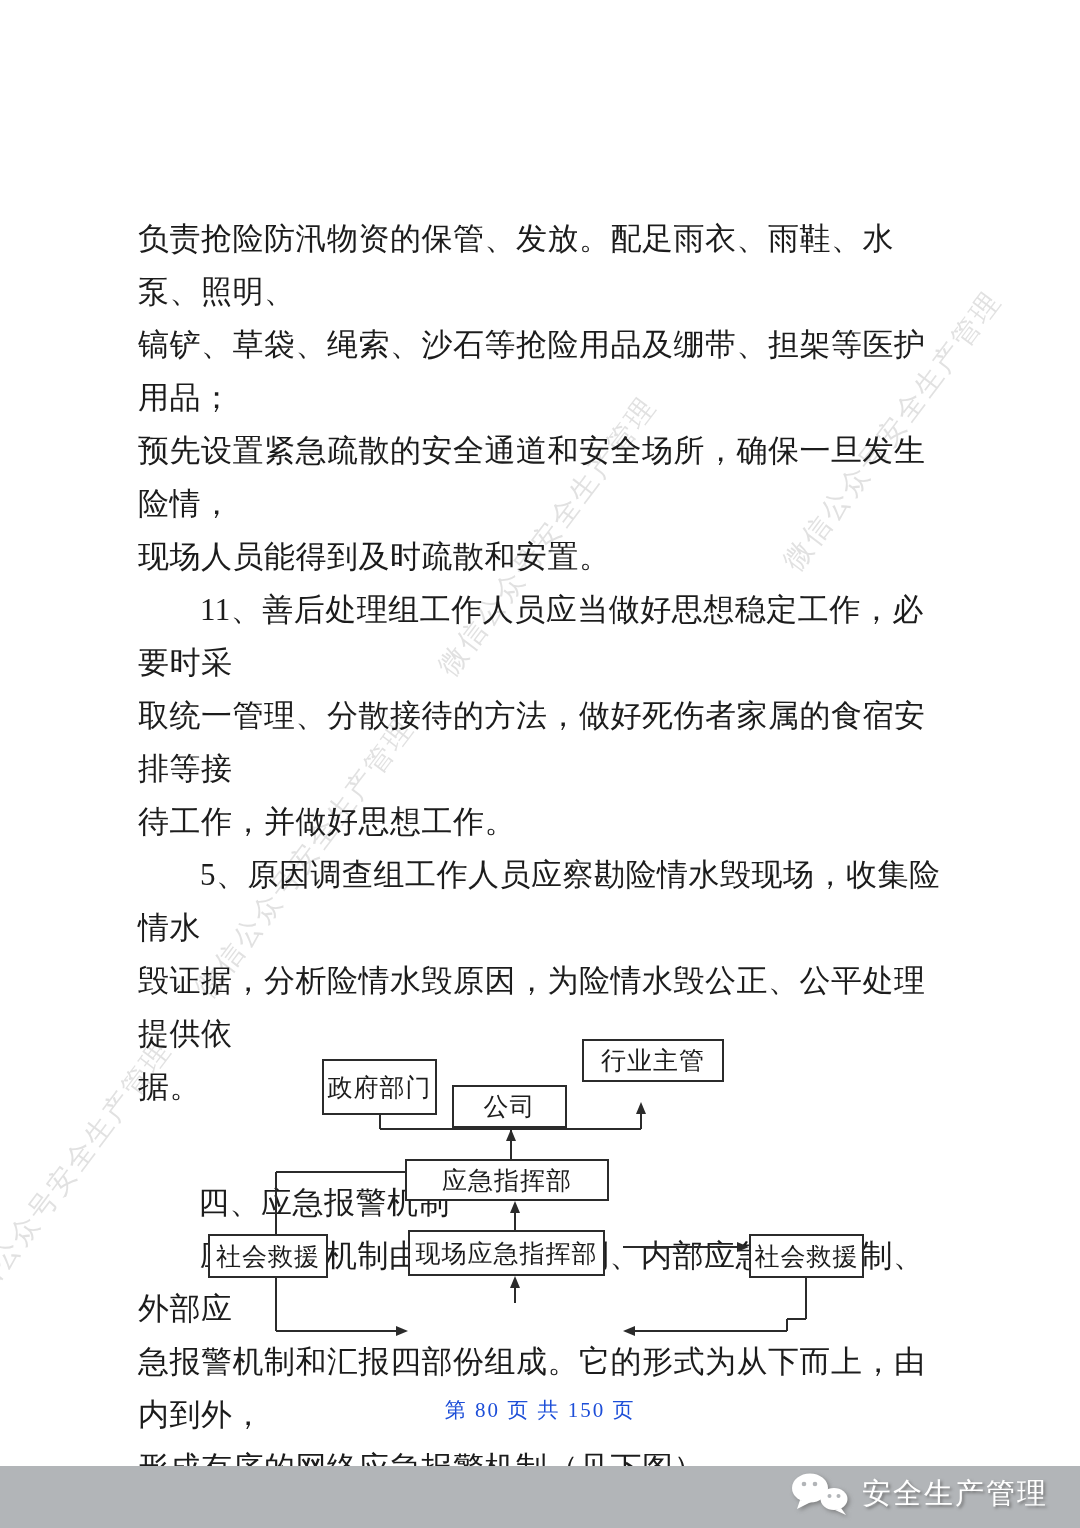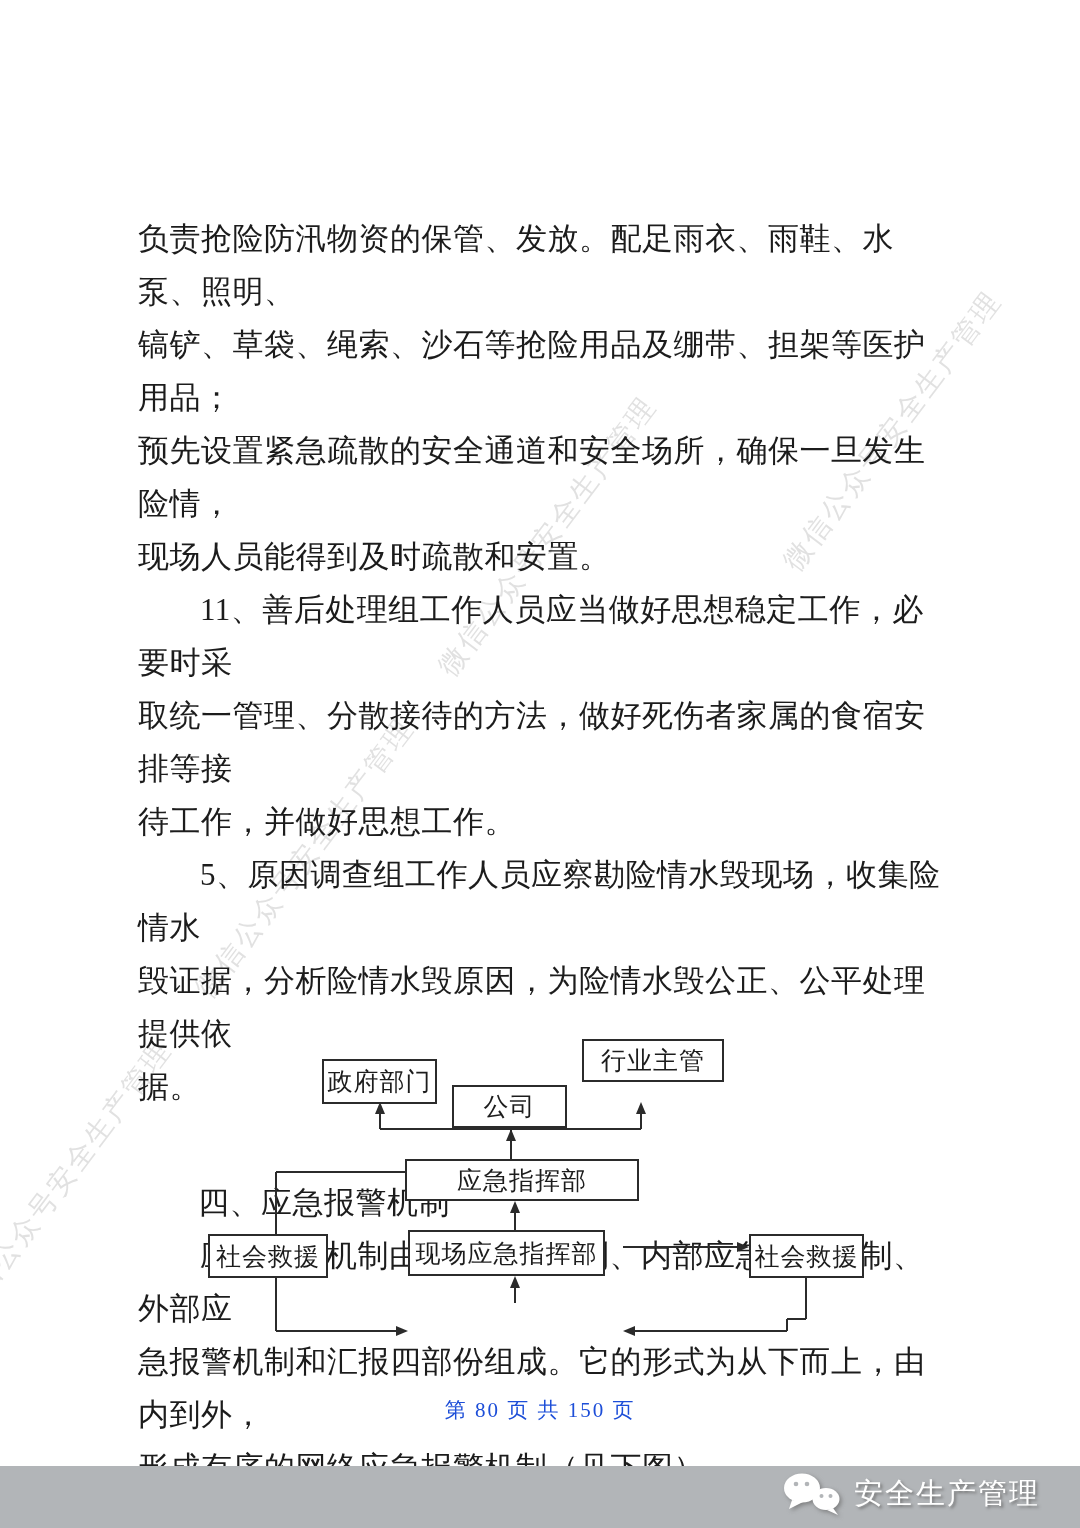--- a/index.html
+++ b/index.html
@@ -21,37 +21,37 @@
   .content p.indent{text-indent:62px;}
   .heading{margin:63px 0 0 0;font-size:31px;line-height:53px;font-weight:normal;
            padding-left:60px;letter-spacing:.5px;}
 
   
   .diagram-lines{position:absolute;left:0;top:0;width:1080px;height:1528px;
                  pointer-events:none;}
   .node{position:absolute;border:2px solid #2b2b2b;background:#ffffff;
         display:flex;align-items:center;justify-content:center;
         font-size:25px;color:#1c1c1c;letter-spacing:1px;box-sizing:border-box;}
-  .n-gov{left:322px;top:1059px;width:115px;height:45px;}
+  .n-gov{left:322px;top:1059px;width:115px;height:56px;}
   .n-company{left:452px;top:1059px;width:115px;height:43px;margin-top:26px;}
   .n-industry{left:582px;top:1039px;width:142px;height:43px;}
-  .n-hq{left:405px;top:1159px;width:234px;height:42px;}
+  .n-hq{left:405px;top:1159px;width:204px;height:42px;}
   .n-site{left:408px;top:1230px;width:197px;height:46px;}
   .n-rescue-l{left:208px;top:1234px;width:120px;height:44px;}
   .n-rescue-r{left:749px;top:1234px;width:115px;height:44px;}
   .n-accident{left:408px;top:1303px;width:215px;height:45px;}
 
   
   .page-number{position:absolute;left:0;top:1396px;width:1080px;text-align:center;
                font-size:21px;color:#1d4ed8;letter-spacing:2px;}
 
   
   .footer-bar{position:absolute;left:0;bottom:0;width:1080px;height:62px;
               background:#b2b5b8;display:flex;justify-content:flex-end;
-              align-items:flex-start;padding:6px 40px 0 0;box-sizing:border-box;}
+              align-items:flex-start;padding:6px 32px 0 0;box-sizing:border-box;}
   .brand{display:flex;align-items:center;gap:10px;
          font-family:"Liberation Sans","DejaVu Sans",sans-serif;
          color:#ffffff;font-size:29px;letter-spacing:2px;
          text-shadow:2px 2px 3px rgba(105,105,105,.85);}
   .brand svg{filter:drop-shadow(2px 2px 2px rgba(105,105,105,.7));}
 </style>
 </head>
 <body>
 
 <div class="page">

